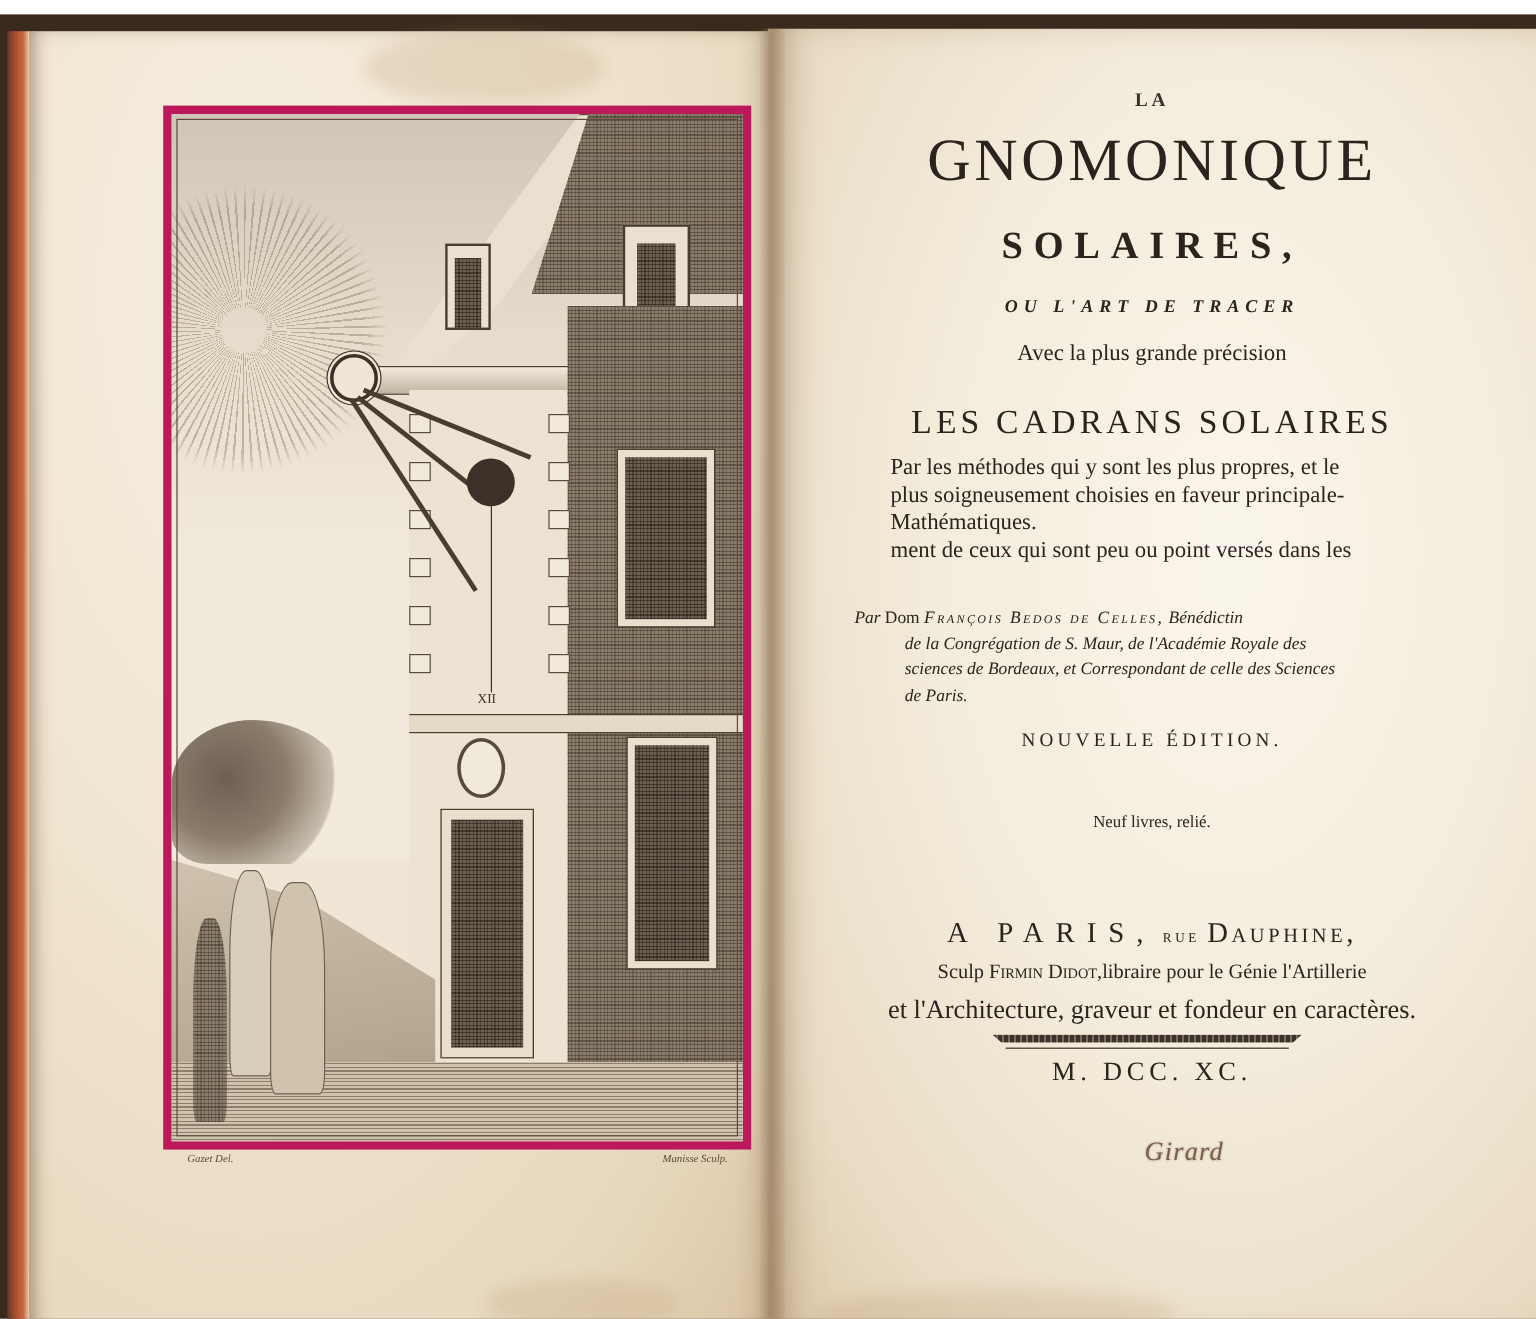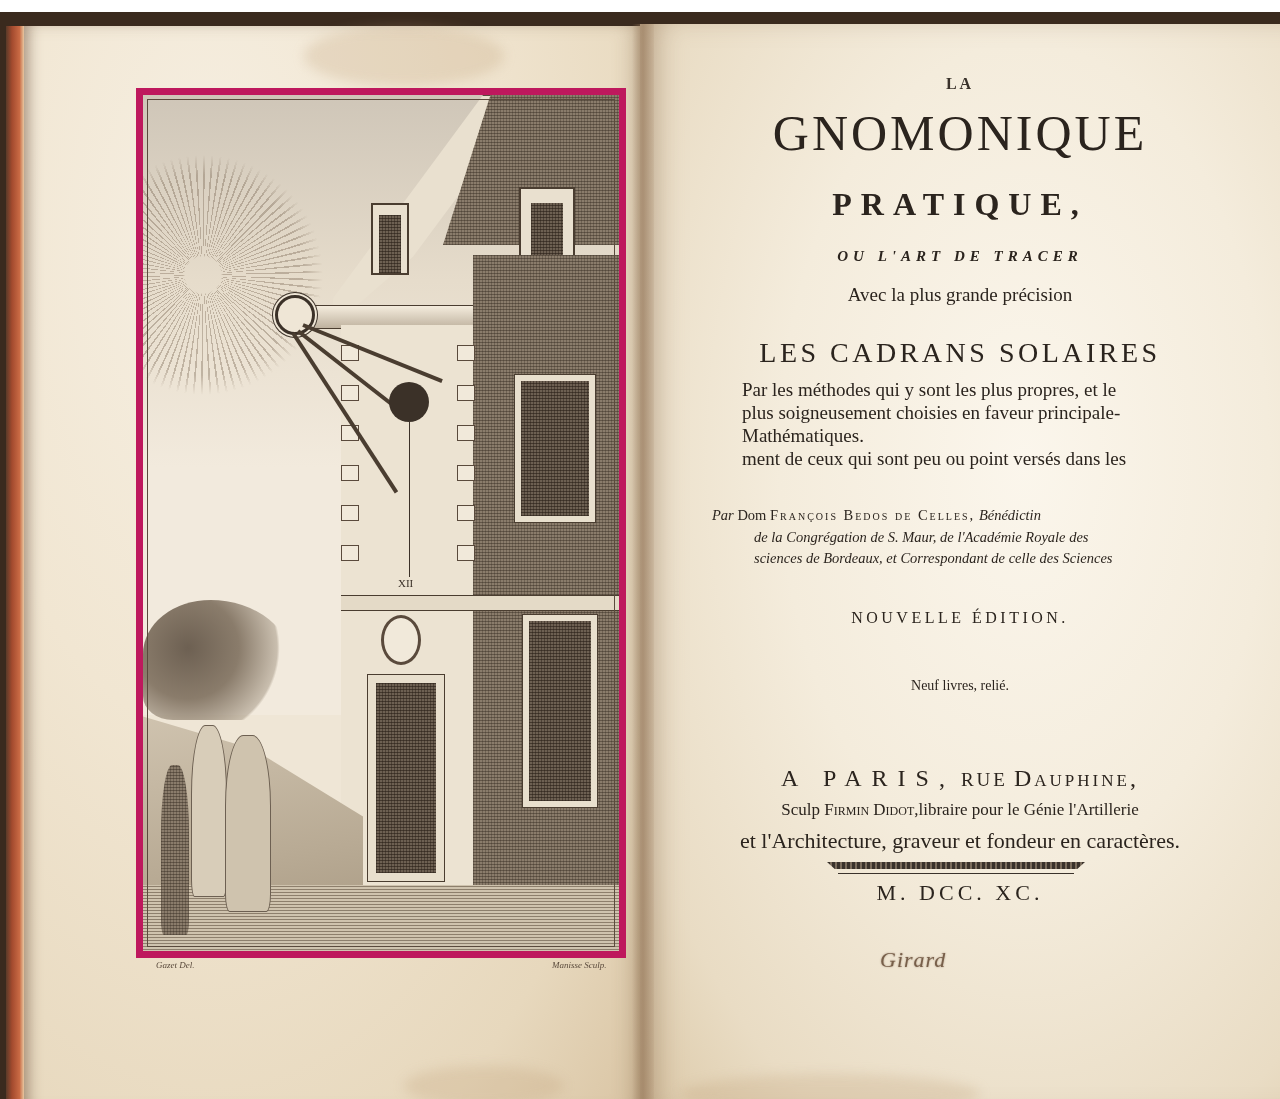--- a/index.html
+++ b/index.html
@@ -51,35 +51,35 @@
   .tp{position:absolute;left:660px;top:0;width:600px;color:#2a231d;text-align:center;}
   .l-la{position:absolute;left:0;width:600px;top:75px;font-size:16px;letter-spacing:3px;font-weight:bold;color:#3a322b;}
   .l-gnom{position:absolute;left:0;width:600px;top:104px;font-size:50px;letter-spacing:3px;color:#2b241e;}
   .l-prat{position:absolute;left:0;width:600px;top:186px;font-size:32px;letter-spacing:9px;font-weight:bold;color:#2b241e;}
   .l-ou{position:absolute;left:0;width:600px;top:248px;font-size:15px;font-style:italic;font-weight:bold;letter-spacing:5px;color:#2b241e;}
   .l-avec{position:absolute;left:0;width:600px;top:284px;font-size:19px;color:#2b241e;}
   .l-les{position:absolute;left:0;width:600px;top:337px;font-size:28px;letter-spacing:3.5px;color:#2b241e;}
   .l-par{position:absolute;left:82px;width:510px;top:378px;font-size:19px;line-height:23px;text-align:justify;color:#2b241e;}
   .l-par span{display:block;}
   .l-auth{position:absolute;left:52px;width:520px;top:505px;font-size:14.5px;line-height:21.5px;color:#2b241e;text-align:left;}
-  .l-auth .sc{font-variant:small-caps;letter-spacing:2px;}
+  .l-auth .sc{font-variant:small-caps;letter-spacing:2px;font-style:italic;}
   .l-auth i{font-style:italic;}
   .l-auth .ind{padding-left:42px;display:block;font-style:italic;}
   .l-nouv{position:absolute;left:0;width:600px;top:609px;font-size:16px;letter-spacing:3.5px;color:#2b241e;}
   .l-neuf{position:absolute;left:0;width:600px;top:678px;font-size:14px;color:#2b241e;}
   .l-paris{position:absolute;left:0;width:600px;top:765px;font-size:24px;color:#2b241e;}
   .l-paris .sp{letter-spacing:10px;}
-  .l-paris .sc{font-size:19px;letter-spacing:3px;}
+  .l-paris .sc{font-size:11px;letter-spacing:3px;}
   .l-chez{position:absolute;left:0;width:600px;top:800px;font-size:17px;color:#2b241e;}
   .l-chez .sc{font-variant:small-caps;}
   .l-et{position:absolute;left:0;width:600px;top:828px;font-size:22px;color:#2b241e;}
   .rule{position:absolute;left:827px;top:862px;width:258px;height:7px;background:repeating-linear-gradient(90deg,#3a322b 0 3px,#7a6c5c 3px 5px);clip-path:polygon(0 0,100% 0,97% 100%,3% 100%);}
   .rule2{position:absolute;left:838px;top:873px;width:236px;height:1px;background:#3a322b;}
   .l-date{position:absolute;left:0;width:600px;top:880px;font-size:22px;letter-spacing:4px;color:#2b241e;}
-  .stamp{position:absolute;left:880px;top:947px;width:140px;height:34px;font-size:22px;font-style:italic;color:#5a3e28;opacity:.8;letter-spacing:1px;text-shadow:0 0 2px rgba(90,60,40,.6);}
+  .stamp{position:absolute;left:880px;top:947px;width:140px;height:34px;font-size:22px;font-style:italic;color:#5a3e28;opacity:.8;letter-spacing:1px;text-shadow:0 0 2px rgba(90,60,40,.6);text-align:right;}
 </style>
 </head>
 <body>
 
 <div class="book">
   <div class="edge-red"></div>
 
   <div class="page-left">
     <div class="stain" style="left:280px;top:0;width:200px;height:60px;"></div>
     <div class="stain" style="left:380px;top:1040px;width:160px;height:40px;"></div>
@@ -135,34 +135,35 @@
   <div class="figure" style="left:48px;top:630px;width:34px;height:170px;background:#d8cdb9;border:1px solid #6d6052;"></div>
   <div class="figure" style="left:82px;top:640px;width:44px;height:175px;background:#cfc3ae;border:1px solid #6d6052;"></div>
   <div class="plate-inner"></div>
 </div>
 <div class="caption" style="left:156px;">Gazet Del.</div>
 <div class="caption" style="left:552px;">Manisse Sculp.</div>
 
 <div class="tp">
   <div class="l-la">LA</div>
   <div class="l-gnom">GNOMONIQUE</div>
-  <div class="l-prat">PRATIQUE,</div>
+  <div class="l-prat">SOLAIRES,</div>
   <div class="l-ou">OU L'ART DE TRACER</div>
   <div class="l-avec">Avec la plus grande précision</div>
   <div class="l-les">LES CADRANS SOLAIRES</div>
   <div class="l-par">
     <span>Par les méthodes qui y sont les plus propres, et le</span>
     <span>plus soigneusement choisies en faveur principale-</span>
     <span>Mathématiques.</span>
     <span>ment de ceux qui sont peu ou point versés dans les</span>
   </div>
   <div class="l-auth">
     <span><i>Par</i> <span>Dom</span> <span class="sc">François Bedos de Celles,</span> <i>Bénédictin</i></span>
     <span class="ind">de la Congrégation de S. Maur, de l'Académie Royale des</span>
     <span class="ind">sciences de Bordeaux, et Correspondant de celle des Sciences</span>
+    <span class="ind">de Paris.</span>
   </div>
   <div class="l-nouv">NOUVELLE ÉDITION.</div>
   <div class="l-neuf">Neuf livres, relié.</div>
   <div class="l-paris">
     <span class="sp">A PARIS,</span> <span class="sc" style="text-transform:uppercase;">rue</span> <span style="font-variant:small-caps;letter-spacing:3px;">Dauphine,</span>
   </div>
   <div class="l-chez">
     <span>Sculp</span> <span class="sc">Firmin Didot,</span><span>libraire pour le Génie l'Artillerie</span>
   </div>
   <div class="l-et">et l'Architecture, graveur et fondeur en caractères.</div>

